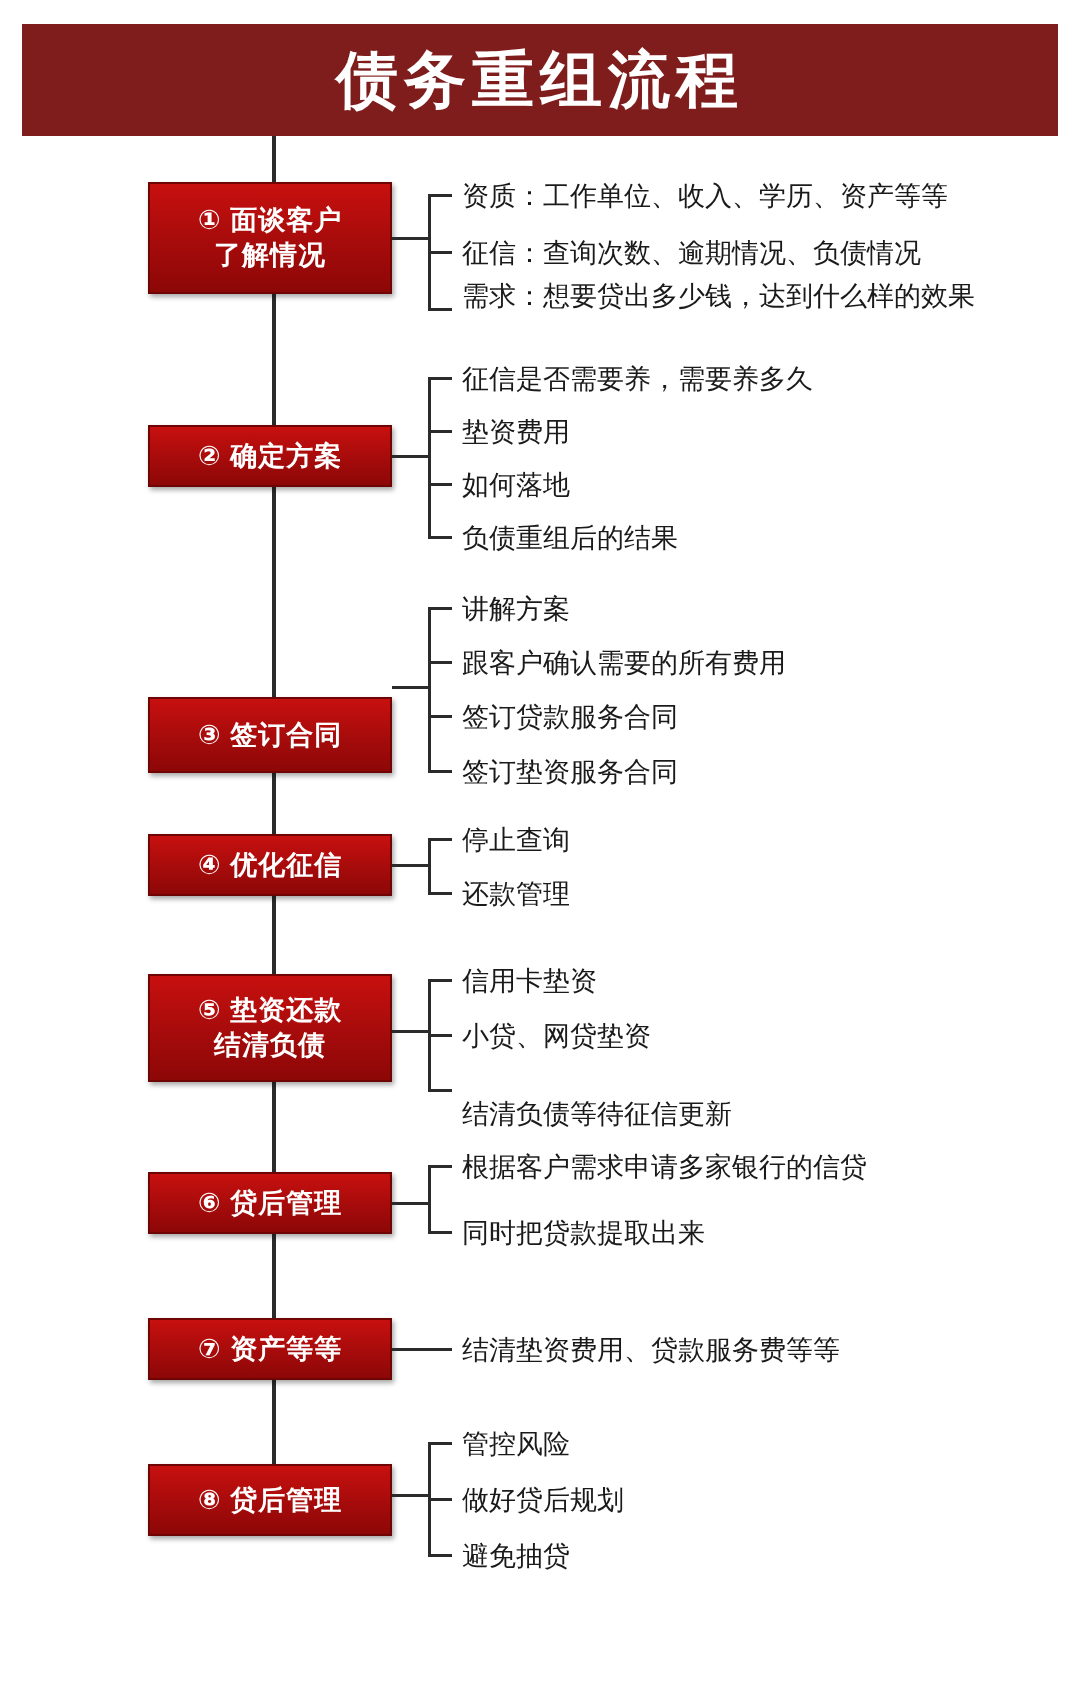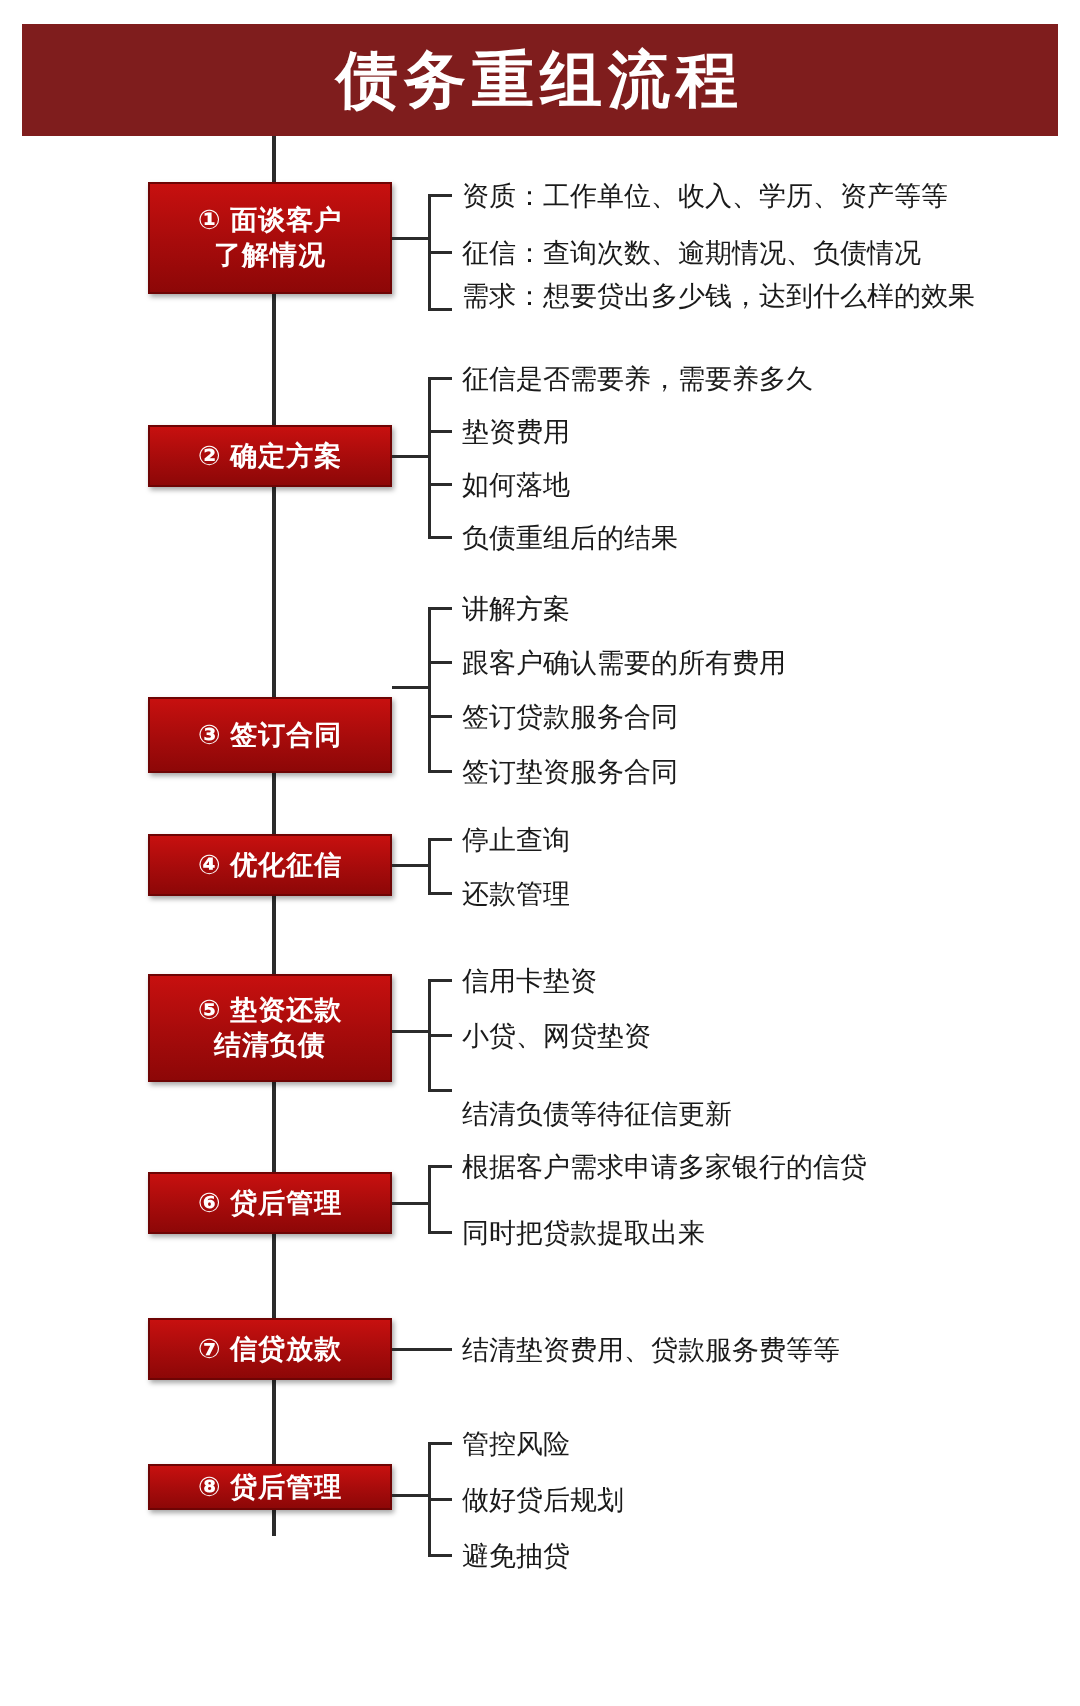--- a/index.html
+++ b/index.html
@@ -194,27 +194,27 @@
 <div class="stem" style="left:392px;top:1202px;width:38px;"></div>
 <div class="bracket" style="left:428px;top:1165px;height:67px;"></div>
 <div class="tick" style="left:428px;top:1165px;"></div>
 <div class="tick" style="left:428px;top:1231px;"></div>
 <div class="detail" style="left:462px;top:1154px;">根据客户需求申请多家银行的信贷</div>
 <div class="detail" style="left:462px;top:1220px;">同时把贷款提取出来</div>
 
 <div class="step-box" style="top:1318px;height:62px;">
   <div class="step-line">
     <span>⑦</span>
-    <span>信贷放款</span>
+    <span>资产等等</span>
   </div>
 </div>
 <div class="stem" style="left:392px;top:1348px;width:60px;"></div>
 <div class="detail" style="left:462px;top:1337px;">结清垫资费用、贷款服务费等等</div>
 
-<div class="step-box" style="top:1464px;height:46px;">
+<div class="step-box" style="top:1464px;height:72px;">
   <div class="step-line">
     <span>⑧</span>
     <span>贷后管理</span>
   </div>
 </div>
 <div class="stem" style="left:392px;top:1494px;width:38px;"></div>
 <div class="bracket" style="left:428px;top:1442px;height:113px;"></div>
 <div class="tick" style="left:428px;top:1442px;"></div>
 <div class="tick" style="left:428px;top:1498px;"></div>
 <div class="tick" style="left:428px;top:1554px;"></div>

